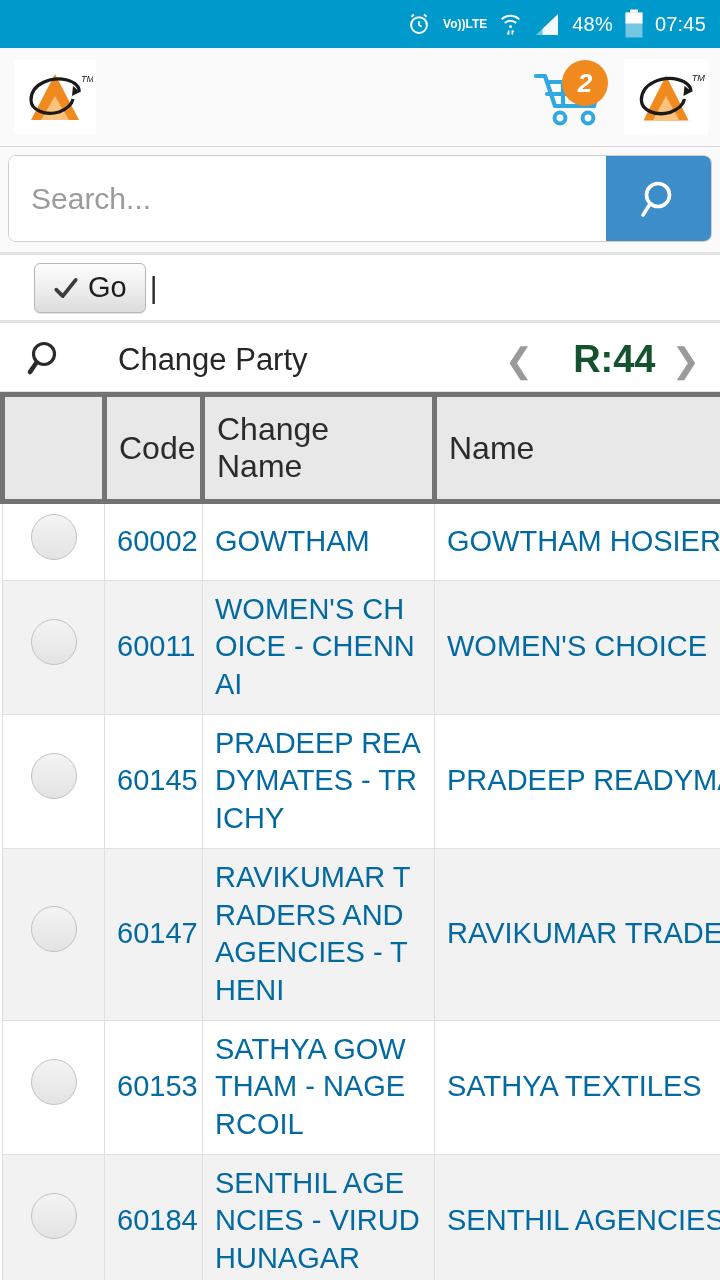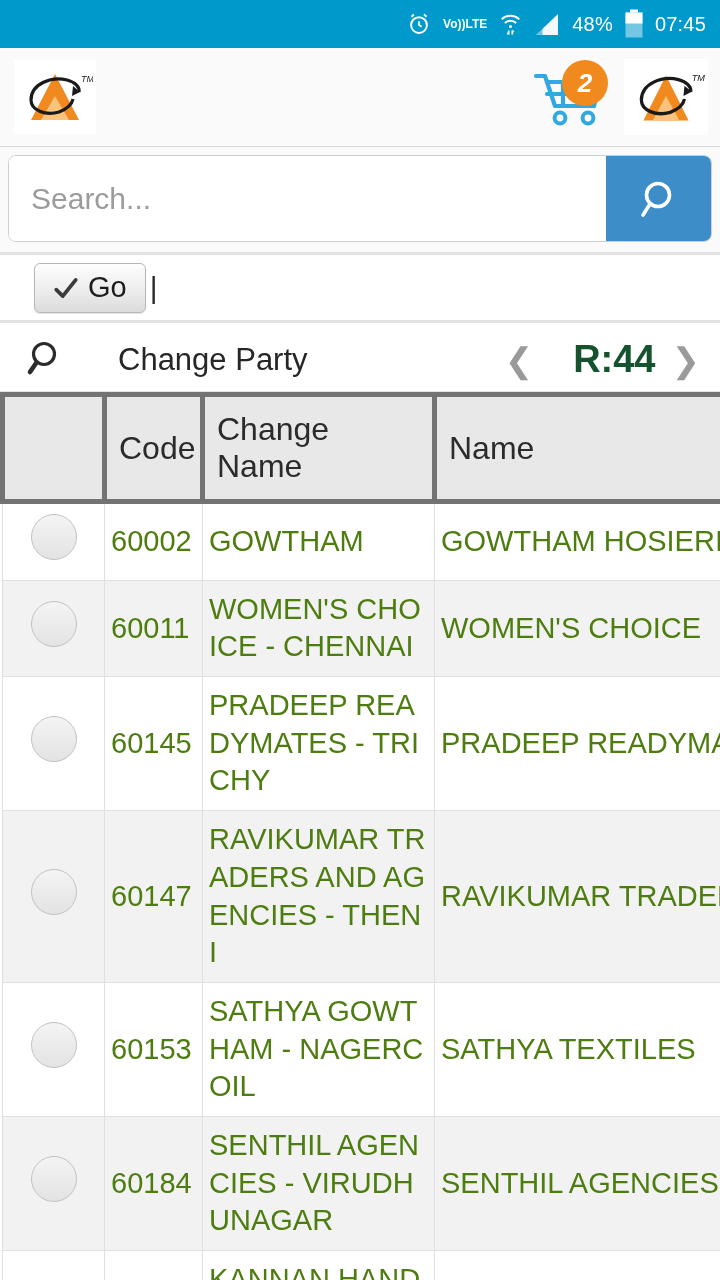--- a/index.html
+++ b/index.html
@@ -137,22 +137,22 @@
 
   thead th {
     background: #e8e8e8;
     border: 5px solid #737373;
     font-size: 32px; font-weight: normal; color: #2b2b2b;
     text-align: left; padding: 14px 12px; height: 78px;
     vertical-align: middle;
   }
   tbody td {
     border: 1px solid #e0e0e0;
-    font-size: 29px; color: #4d7c0f;
-    padding: 10px 6px;
+    font-size: 29px; color: #0369a1;
+    padding: 10px 12px;
     vertical-align: middle;
     line-height: 1.30;
     word-break: break-all;
   }
   tbody tr.odd  td { background: #ffffff; }
   tbody tr.even td { background: #f2f2f2; }
   td.sel { text-align: center; }
   td.code { white-space: nowrap; word-break: normal; }
   td.name { white-space: nowrap; overflow: hidden; }
 

